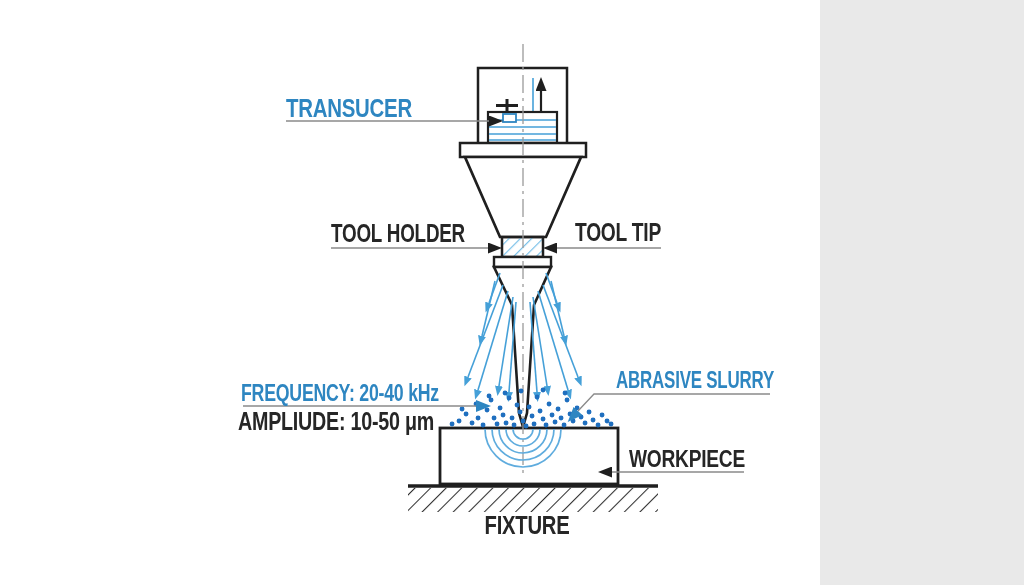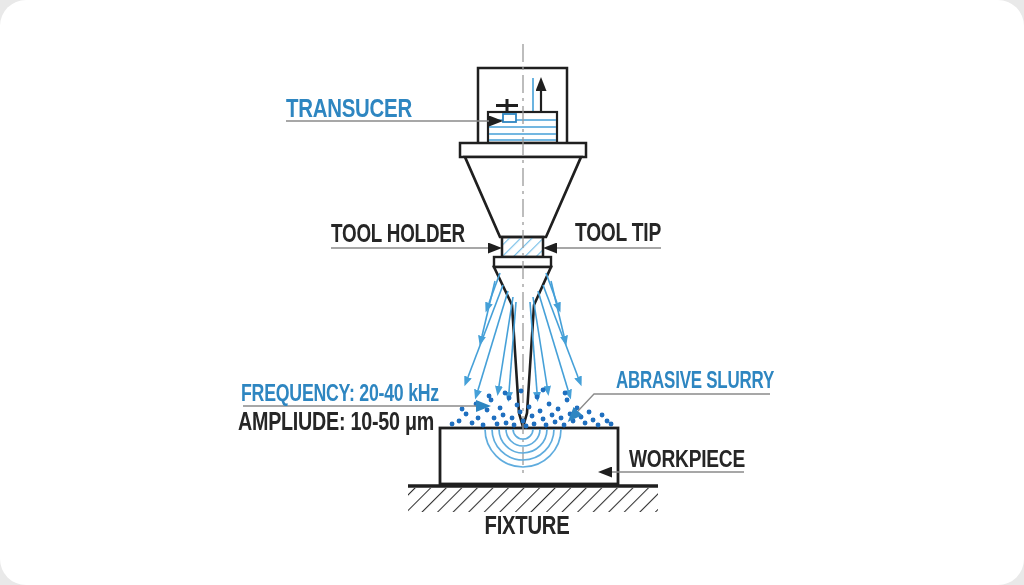--- a/index.html
+++ b/index.html
@@ -8,23 +8,22 @@
     --particle-blue:#1F6FBF;
     --wave-blue:#5FACDE;
     --hatch-blue:#79C0E8;
     --line-black:#1F1F1F;
     --leader-gray:#8A8A8A;
     --background:#FFFFFF;
   }
   html,body{margin:0;padding:0;}
   body{background:#e9e9e9;font-family:"Liberation Sans","DejaVu Sans",sans-serif;}
   .stage{
-    position:relative;width:1024px;height:585px;background:var(--background);
+    position:relative;width:820px;height:585px;background:var(--background);
     overflow:hidden;
-    border-radius:26px;
   }
   svg{display:block;}
   
   .wf{fill:#fff;stroke:var(--line-black);}
   .fk{fill:var(--line-black);}
   .fb{fill:var(--accent-blue);}
   .fa{fill:var(--arrow-blue);}
   .gl{stroke:var(--leader-gray);stroke-width:1.3;fill:none;}
   .bl{stroke:var(--arrow-blue);stroke-width:1.6;fill:none;}
   .coil{stroke:var(--arrow-blue);stroke-width:1.5;fill:none;}

